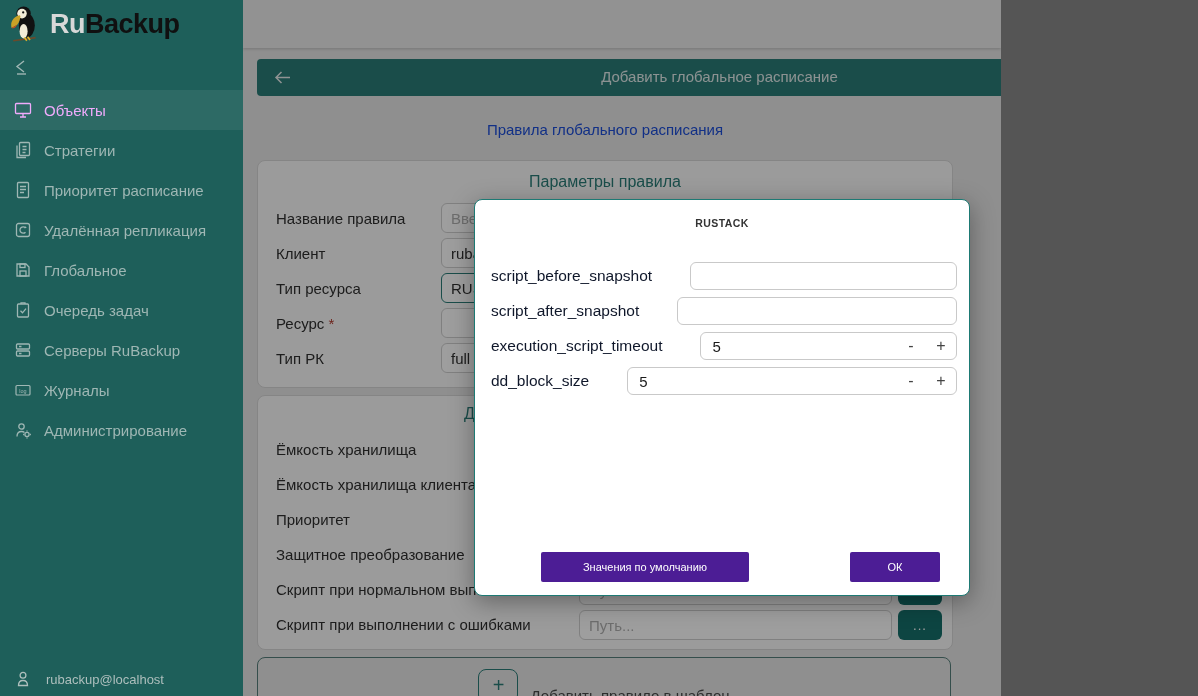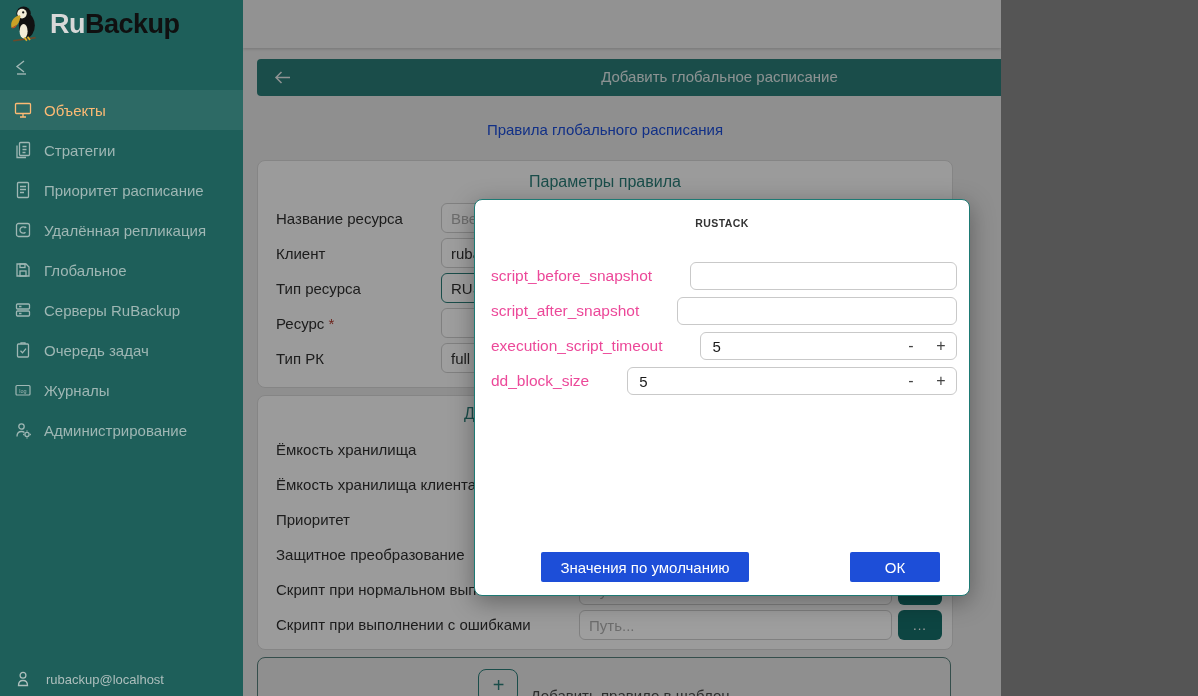--- a/index.html
+++ b/index.html
@@ -10,21 +10,21 @@
   
   .sidebar{position:absolute;left:0;top:0;width:243px;height:696px;background:#1e5f5a;z-index:10;}
   .logo{display:flex;align-items:center;gap:8px;padding:5px 10px;height:48px;}
   .brand{font-weight:bold;font-size:27px;letter-spacing:-0.5px;}
   .brand .ru{color:#d8d8d8;}
   .brand .bk{color:#101010;}
   .collapse{padding:10px 12px;width:44px;color:#9fb7b4;cursor:pointer;}
   .nav{margin-top:4px;}
   .nav-item{display:flex;align-items:center;gap:12px;height:40px;padding:0 14px;
             color:#9fb7b4;font-size:15px;cursor:pointer;}
-  .nav-item.selected{background:rgba(255,255,255,0.07);color:#fdba74;}
+  .nav-item.selected{background:rgba(255,255,255,0.07);color:#f0abfc;}
   .nav-item svg{flex:none;}
   .user-row{position:absolute;bottom:8px;left:14px;display:flex;align-items:center;gap:14px;
             color:#aebfbd;font-size:13px;}
 
   
   .content{position:absolute;left:243px;top:0;right:0;bottom:0;background:#e7e7e7;}
   .topbar{position:absolute;left:0;top:0;right:0;height:48px;background:#ececec;
           box-shadow:0 1px 3px rgba(0,0,0,0.18);}
   .topbar .ticon{position:absolute;top:13px;color:#2a7d78;cursor:pointer;}
   .ticon.person{left:879px;}
@@ -80,29 +80,29 @@
   .help-btn .qc{width:21px;height:21px;border:2px solid #2a7d78;border-radius:50%;color:#2a7d78;
             font-size:13px;font-weight:bold;text-align:center;line-height:20px;}
 
   
   .overlay{position:absolute;left:243px;top:0;right:0;bottom:0;background:rgba(0,0,0,0.38);z-index:50;}
   .dialog{position:absolute;left:474px;top:199px;width:496px;height:397px;background:#fff;z-index:100;
           border:1px solid #1d7a74;border-radius:8px;box-shadow:0 6px 24px rgba(0,0,0,0.35);}
   .dlg-title{padding-top:17px;text-align:center;font-size:10.5px;font-weight:bold;color:#333;letter-spacing:0.4px;}
   .dlg-rows{position:absolute;top:62px;left:16px;right:12px;}
   .dlg-row{display:flex;align-items:center;gap:38px;height:28px;margin-bottom:7px;}
-  .dlg-label{flex:none;font-size:15.5px;color:#ec4899;white-space:nowrap;}
+  .dlg-label{flex:none;font-size:15.5px;color:#0f172a;white-space:nowrap;}
   .dlg-input{flex:1;height:28px;border:1px solid #c9c9c9;border-radius:6px;font-size:15px;padding:0 11px;
              color:#1a1a1a;font-family:"Liberation Sans",sans-serif;outline:none;min-width:0;}
   .stepper{flex:1;height:28px;border:1px solid #c9c9c9;border-radius:6px;display:flex;align-items:center;min-width:0;}
   .stepper input{flex:1;border:none;outline:none;font-size:15px;padding:0 11px;color:#1a1a1a;min-width:0;
                  font-family:"Liberation Sans",sans-serif;background:transparent;}
   .step-btn{flex:none;width:30px;text-align:center;font-size:16px;color:#444;cursor:pointer;user-select:none;}
-  .dlg-btn{position:absolute;bottom:13px;height:30px;background:#1d4ed8;color:#fff;border:none;border-radius:2px;
-           font-size:15px;cursor:pointer;font-family:"Liberation Sans",sans-serif;}
+  .dlg-btn{position:absolute;bottom:13px;height:30px;background:#4c1d95;color:#fff;border:none;border-radius:2px;
+           font-size:11px;cursor:pointer;font-family:"Liberation Sans",sans-serif;}
   .btn-defaults{left:66px;width:208px;}
   .btn-ok{right:29px;width:90px;}
 
   svg{display:block;}
 </style>
 </head>
 <body>
 
 <div class="app">
 
@@ -178,36 +178,36 @@
             <path d="M3 3 h9 l3 3 v9 H3 z"></path>
               <rect x="6" y="10" width="6" height="5"></rect>
               <rect x="6" y="3" width="5" height="3.5"></rect>
           </svg>
         </span>
         <span>Глобальное</span>
       </div>
       <div class="nav-item">
         <span>
           <svg width="18" height="18" viewBox="0 0 18 18" stroke="currentColor" stroke-width="1.3" fill="none">
+            <rect x="3.5" y="3" width="11" height="13" rx="1"></rect>
+              <path d="M7 3 V1.8 h4 V3"></path>
+              <path d="M6.5 9.8 l2 2 3.5-4.2"></path>
+          </svg>
+        </span>
+        <span>Очередь задач</span>
+      </div>
+      <div class="nav-item">
+        <span>
+          <svg width="18" height="18" viewBox="0 0 18 18" stroke="currentColor" stroke-width="1.3" fill="none">
             <rect x="2.5" y="3" width="13" height="5" rx="1"></rect>
               <rect x="2.5" y="10" width="13" height="5" rx="1"></rect>
               <path d="M5 5.5 h2.5 M5 12.5 h2.5"></path>
           </svg>
         </span>
         <span>Серверы RuBackup</span>
-      </div>
-      <div class="nav-item">
-        <span>
-          <svg width="18" height="18" viewBox="0 0 18 18" stroke="currentColor" stroke-width="1.3" fill="none">
-            <rect x="3.5" y="3" width="11" height="13" rx="1"></rect>
-              <path d="M7 3 V1.8 h4 V3"></path>
-              <path d="M6.5 9.8 l2 2 3.5-4.2"></path>
-          </svg>
-        </span>
-        <span>Очередь задач</span>
       </div>
       <div class="nav-item">
         <span>
           <svg width="18" height="18" viewBox="0 0 18 18" stroke="currentColor" stroke-width="1.2" fill="none">
             <rect x="2" y="4.5" width="14" height="9.5" rx="1"></rect>
             <text x="9" y="11.8" font-size="5.5" text-anchor="middle" fill="currentColor" stroke="none" font-family="Liberation Sans, sans-serif">log</text>
           </svg>
         </span>
         <span>Журналы</span>
       </div>
@@ -269,21 +269,21 @@
           <span>Применить</span>
         </span>
       </div>
 
       <div class="content-title">Правила глобального расписания</div>
 
       <div class="panel p1">
         <div class="panel-title">Параметры правила</div>
         <div class="rows1">
           <div class="frow">
-            <span class="flabel">Название ресурса</span>
+            <span class="flabel">Название правила</span>
             <input class="finput" placeholder="Введите название" style="">
           </div>
           <div class="frow">
             <span class="flabel">Клиент</span>
             <input class="finput" value="rubackup" style="">
           </div>
           <div class="frow">
             <span class="flabel">Тип ресурса</span>
             <input class="finput focused" value="RUSTACK" style="">
           </div>

